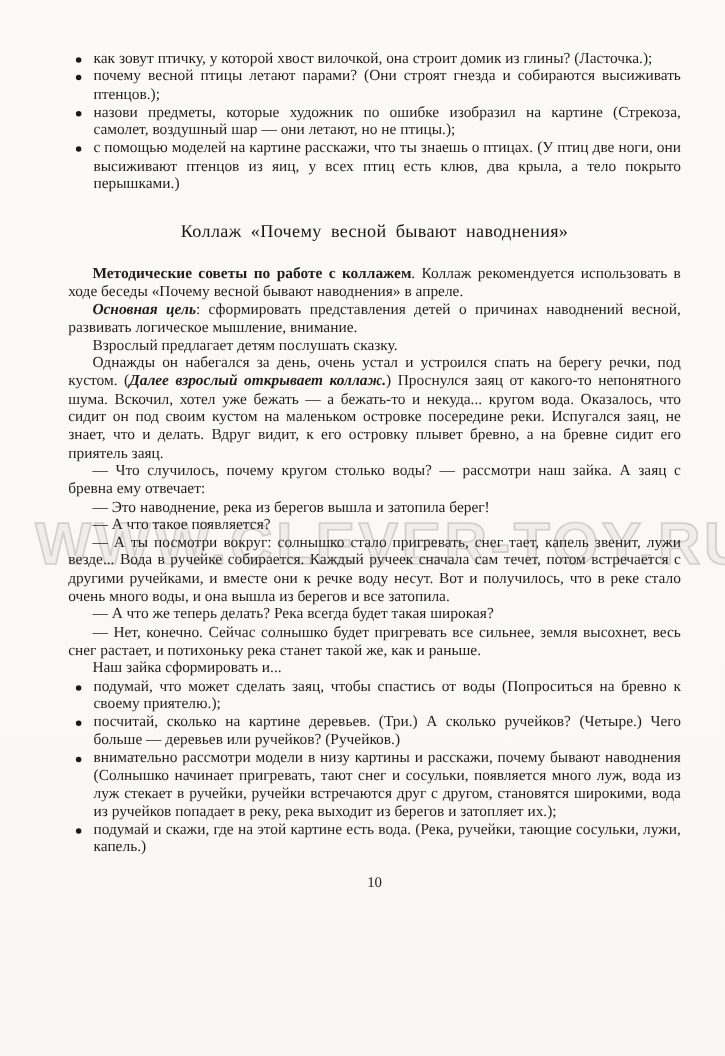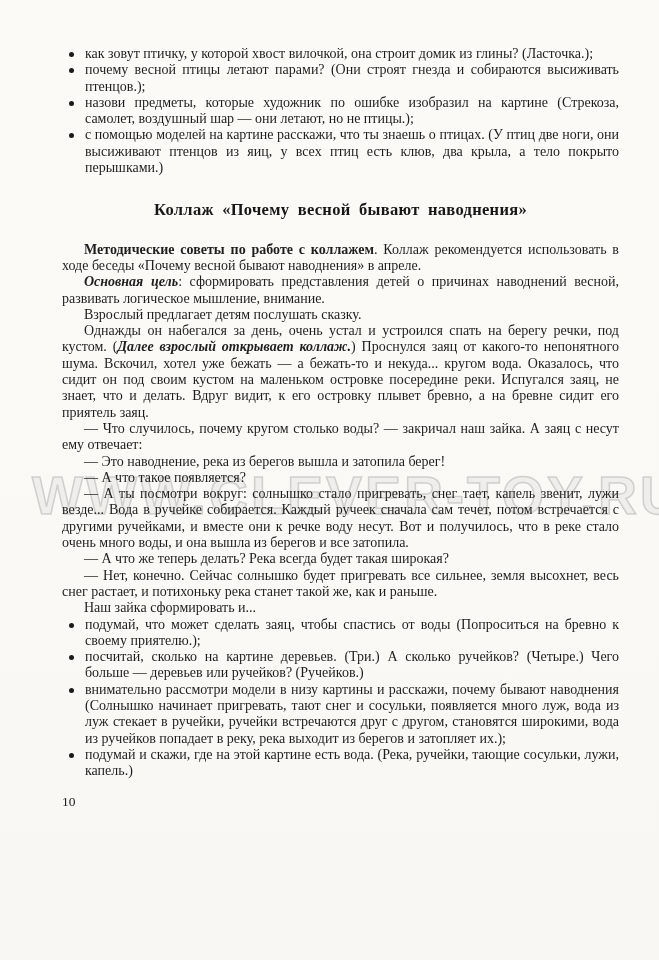--- a/index.html
+++ b/index.html
@@ -56,21 +56,21 @@
     left: 7px;
     top: 6px;
     width: 5px;
     height: 5px;
     border-radius: 50%;
     background: #1a1a1a;
   }
   .title {
     margin: 26px 0 23px 0;
     text-align: center;
-    font-weight: bold;
+    font-weight: normal;
     font-size: 16.5px;
     letter-spacing: 0.3px;
     word-spacing: 4px;
     color: #171717;
   }
   p.para {
     margin: 0;
     text-indent: 22px;
     text-align: justify;
     hyphens: auto;
@@ -82,21 +82,21 @@
   .subheading {
     margin: 10px 0 6px 0;
     text-align: center;
     font-weight: bold;
     font-size: 14px;
     word-spacing: 2px;
     color: #171717;
   }
   .pagenum {
     margin-top: 15px;
-    text-align: left;
+    text-align: center;
     font-size: 13.5px;
     color: #222;
   }
 </style>
 </head>
 <body>
 
 <div class="sheet">
 
   <div class="watermark">WWW.CLEVER-TOY.RU</div>
@@ -114,21 +114,21 @@
 
     <p class="para"><span class="lead-bold">Методические советы по работе с коллажем</span><span>. Коллаж рекомендуется использовать в ходе беседы «Почему весной бывают наводнения» в апреле.</span></p>
 
     <p class="para"><span class="lead-bold-italic">Основная цель</span><span>: сформировать представления детей о причинах наводнений весной, развивать логическое мышление, внимание.</span></p>
 
     <p class="para">Взрослый предлагает детям послушать сказку.</p>
 
 
     <p class="para"><span>Однажды он набегался за день, очень устал и устроился спать на берегу речки, под кустом. (</span><span class="inline-italic">Далее взрослый открывает коллаж.</span><span>) Проснулся заяц от какого-то непонятного шума. Вскочил, хотел уже бежать — а бежать-то и некуда... кругом вода. Оказалось, что сидит он под своим кустом на маленьком островке посередине реки. Испугался заяц, не знает, что и делать. Вдруг видит, к его островку плывет бревно, а на бревне сидит его приятель заяц.</span></p>
 
-    <p class="para">— Что случилось, почему кругом столько воды? — закричал наш зайка. А заяц с несут ему отвечает:</p>
+    <p class="para">— Что случилось, почему кругом столько воды? — рассмотри наш зайка. А заяц с бревна ему отвечает:</p>
     <p class="para">— Это наводнение, река из берегов вышла и затопила берег!</p>
     <p class="para">— А что такое появляется?</p>
     <p class="para">— А ты посмотри вокруг: солнышко стало пригревать, снег тает, капель звенит, лужи везде... Вода в ручейке собирается. Каждый ручеек сначала сам течет, потом встречается с другими ручейками, и вместе они к речке воду несут. Вот и получилось, что в реке стало очень много воды, и она вышла из берегов и все затопила.</p>
     <p class="para">— А что же теперь делать? Река всегда будет такая широкая?</p>
     <p class="para">— Нет, конечно. Сейчас солнышко будет пригревать все сильнее, земля высохнет, весь снег растает, и потихоньку река станет такой же, как и раньше.</p>
     <p class="para">Наш зайка сформировать и...</p>
 
 
     <ul class="blist">
       <li><span>подумай, что может сделать заяц, чтобы спастись от воды (Попроситься на бревно к своему приятелю.);</span></li>

